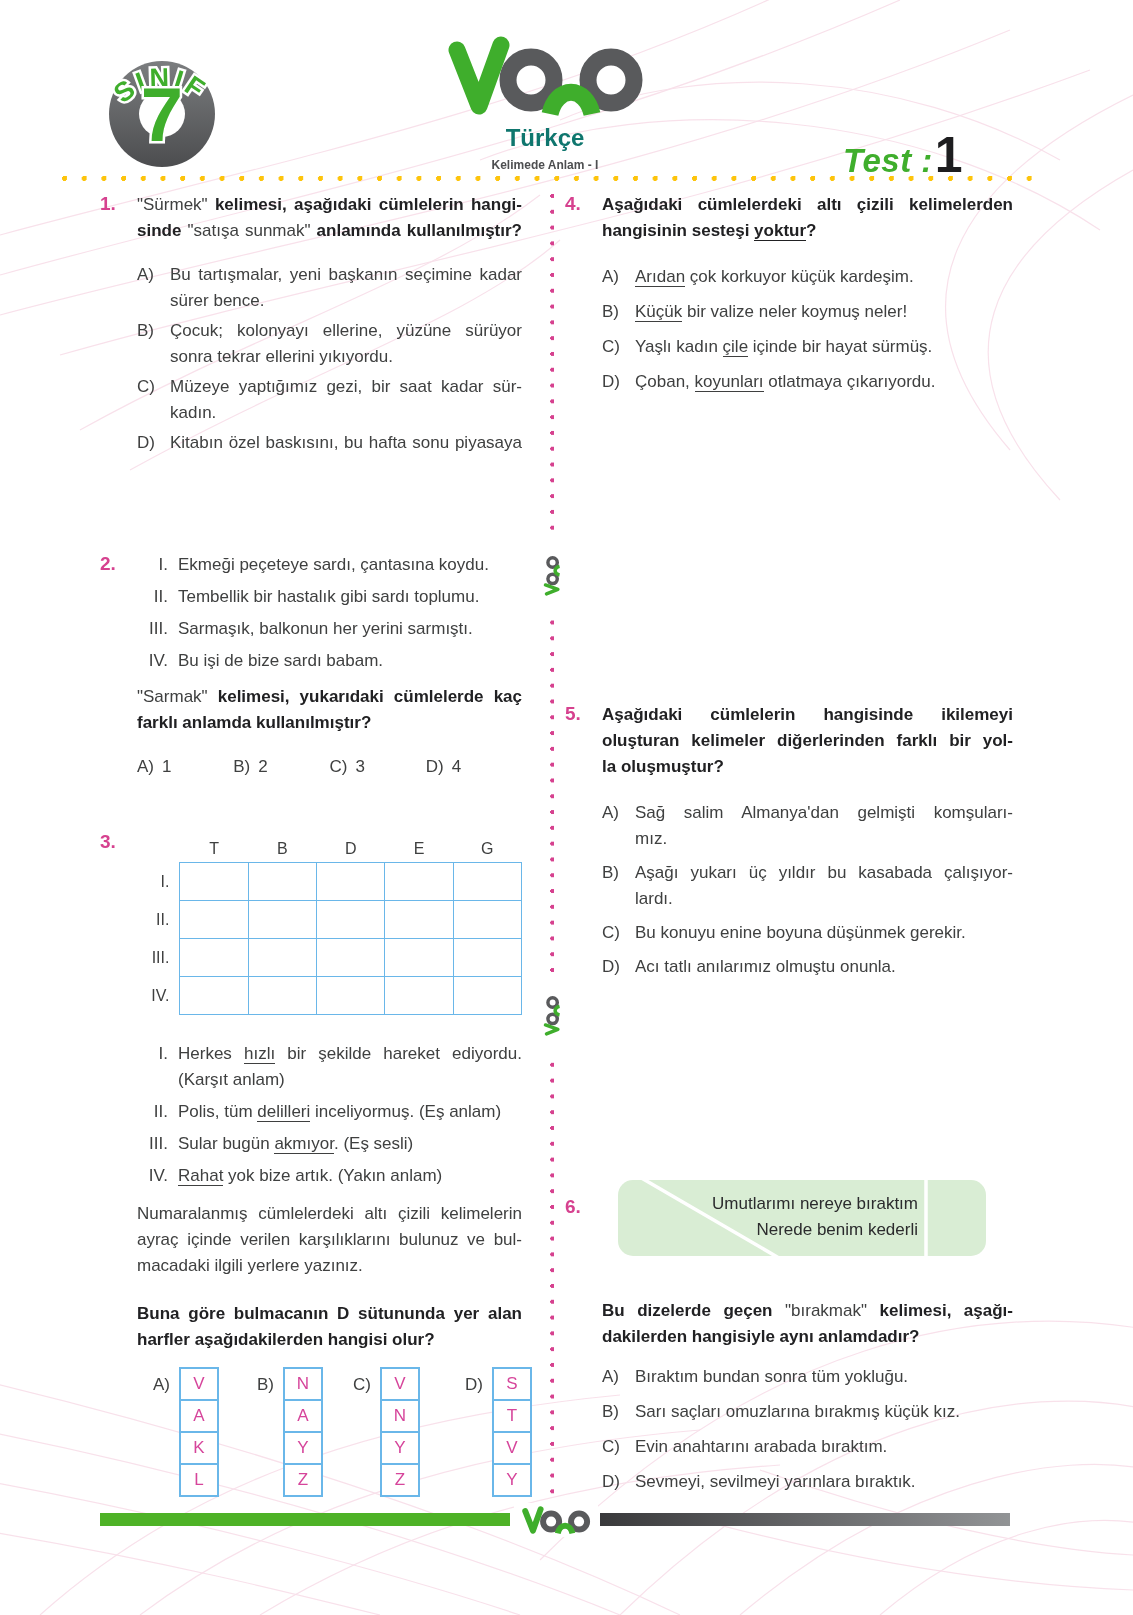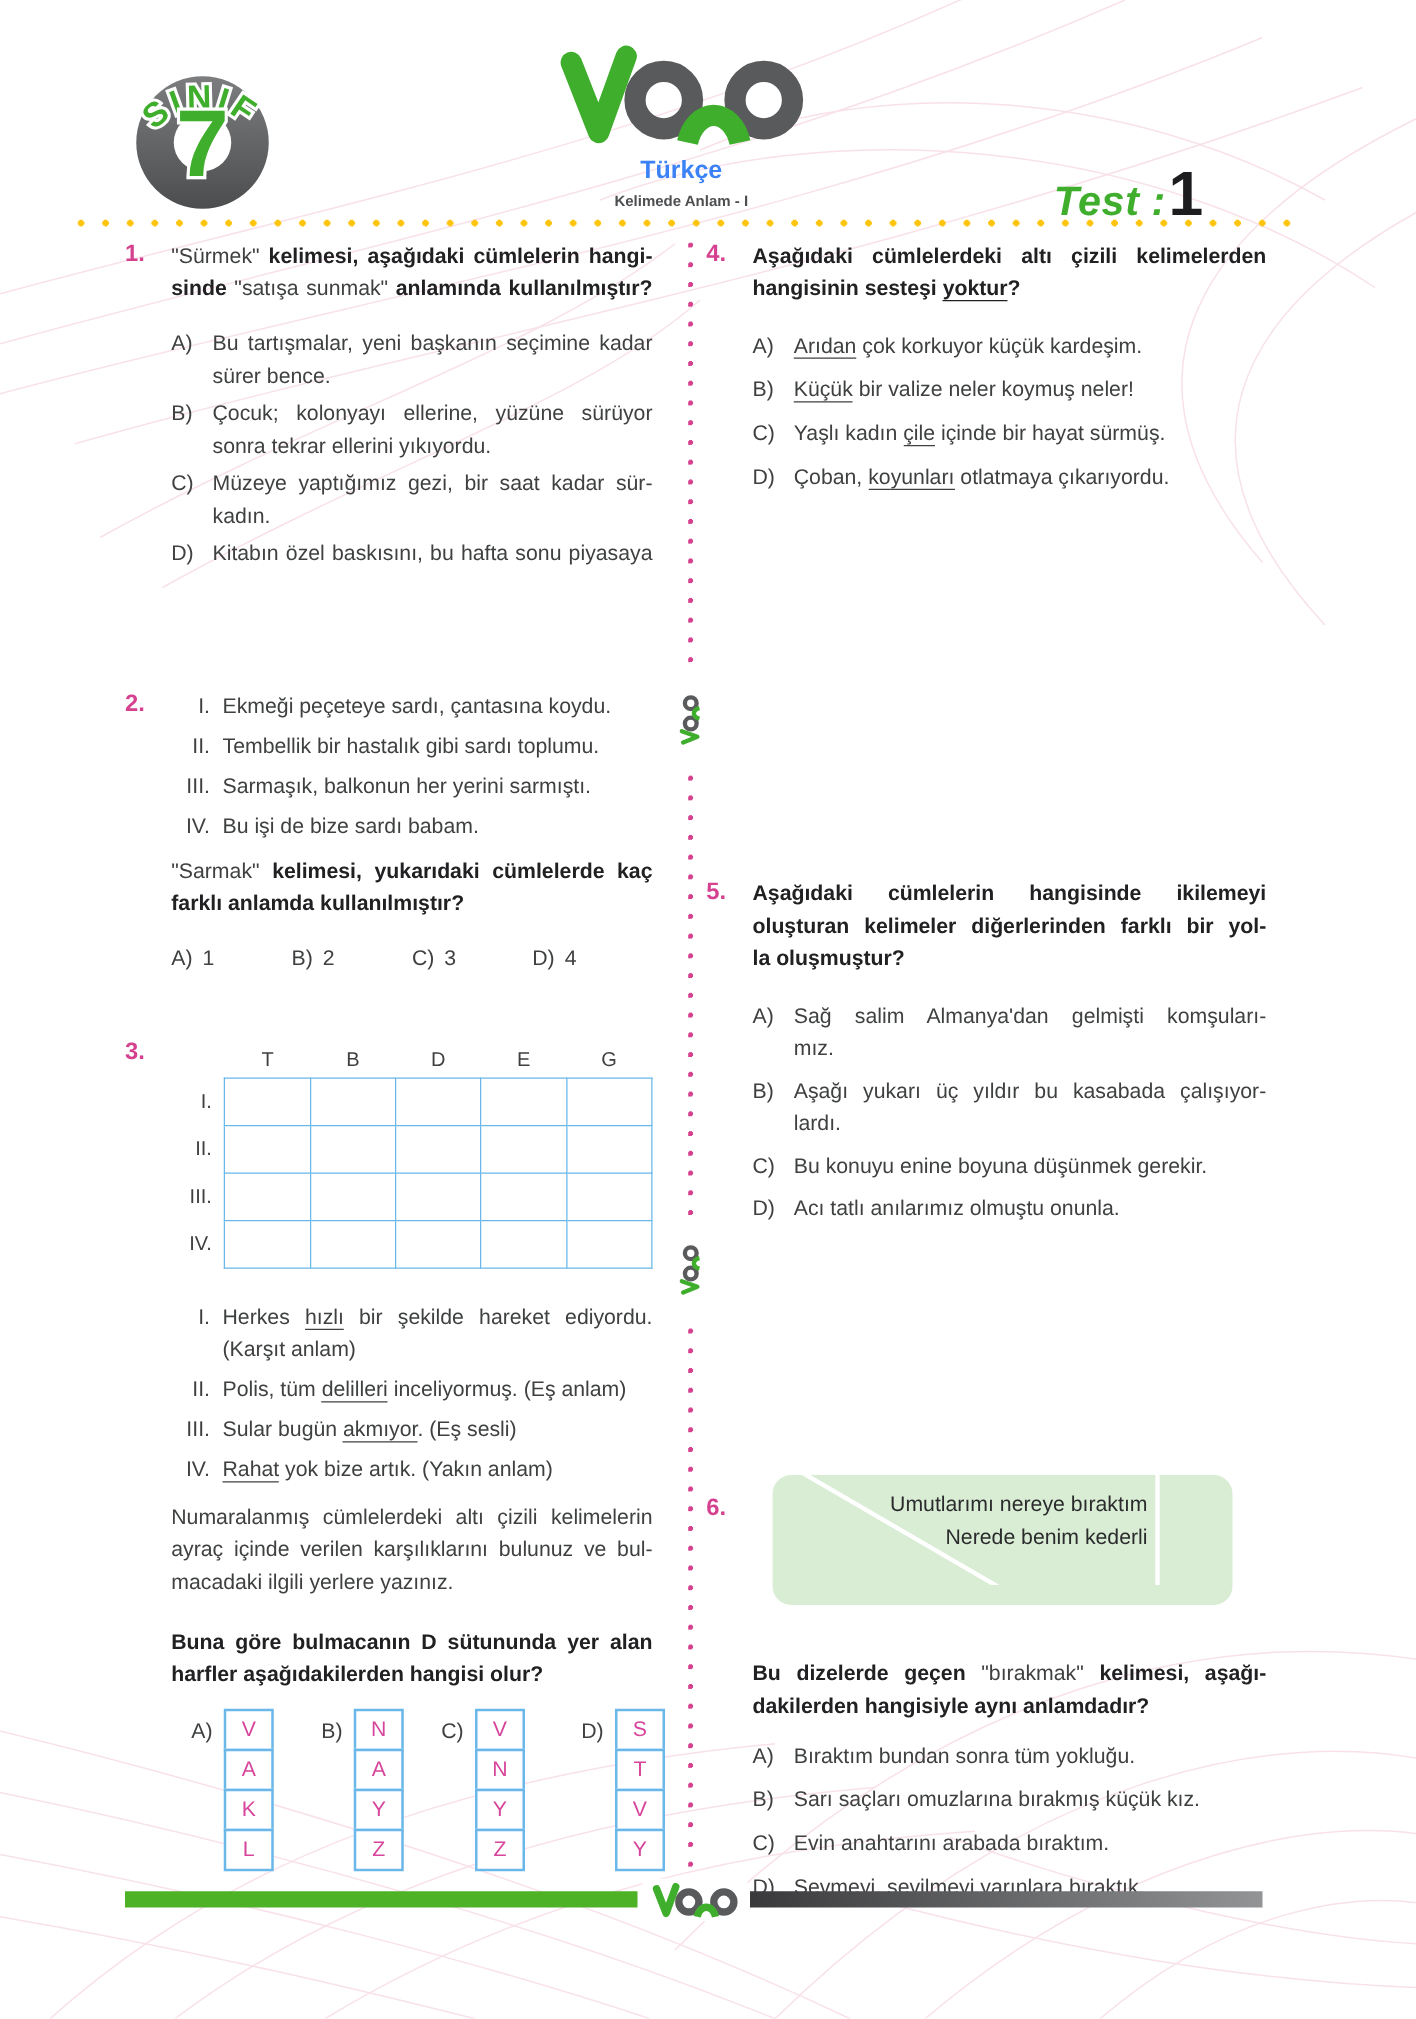--- a/index.html
+++ b/index.html
@@ -4,21 +4,21 @@
 <style>
   html,body { margin:0; padding:0; background:#fff; }
   .page { position:relative; width:1133px; height:1615px; background:#ffffff; overflow:hidden;
           font-family:"Liberation Sans", sans-serif; color:#3f4040; }
   .bg-pattern { position:absolute; left:0; top:0; z-index:0; }
   .layer { position:absolute; z-index:2; }
 
   
   .badge-svg { position:absolute; left:96px; top:38px; }
   .brand-center { position:absolute; left:400px; top:36px; width:290px; text-align:center; }
-  .subject { font-size:20px; font-weight:bold; color:#3b82f6; margin-top:2px; }
+  .subject { font-size:24px; font-weight:bold; color:#0f766e; margin-top:2px; }
   .topic { font-size:12px; font-weight:bold; color:#4d4e50; margin-top:6px; }
   .test-box { position:absolute; left:843px; top:126px; display:flex; align-items:baseline; }
   .test-label { font-size:33px; font-weight:bold; font-style:italic; color:#3fae2c; letter-spacing:0.5px; }
   .test-number { font-size:50px; font-weight:bold; color:#1d1d1f; margin-left:2px; }
 
   
   .dots-h { position:absolute; left:62px; top:175px; width:982px; height:7px;
     background-image:radial-gradient(circle 2.6px at 2.8px 3.4px, #fdc40c 98%, rgba(253,196,12,0) 100%);
     background-size:19.7px 7px; background-repeat:repeat-x; }
   .dots-v { position:absolute; left:549px; top:194px; width:7px; height:1308px;
@@ -65,21 +65,21 @@
   .lettergroups { position:relative; margin-left:37px; margin-top:14px; height:136px; }
   .lgroup { position:absolute; top:0; display:flex; }
   .lgroup .glabel { margin-right:9px; margin-top:5px; }
   .lcol { display:flex; flex-direction:column; }
   .lbox { width:36px; height:30px; border:2px solid #6ab7e9; background:#fff; margin-top:-2px;
           display:flex; align-items:center; justify-content:center;
           color:#d6459b; font-size:17px; }
   .lbox:first-child { margin-top:0; }
 
   
-  .poem-box { position:relative; margin-left:53px; margin-top:30px; width:368px; height:104px;
+  .poem-box { position:relative; margin-left:53px; margin-top:30px; width:368px; height:76px;
               background:#d9edd4; border-radius:15px; overflow:hidden; }
   .poem-lines { position:relative; z-index:1; padding:11px 68px 0 0; text-align:right; color:#2b2b2d; }
   .poem-box svg { position:absolute; left:0; top:0; z-index:0; }
   .q6-stem { margin-top:42px; }
 
   
   .foot-green { position:absolute; left:100px; top:1513px; width:410px; height:13px; background:#4eb227; }
   .foot-gray  { position:absolute; left:600px; top:1513px; width:410px; height:13px;
                 background:linear-gradient(to right,#39393b,#929496); }
   .foot-logo  { position:absolute; left:514px; top:1503px; width:84px; height:34px;

